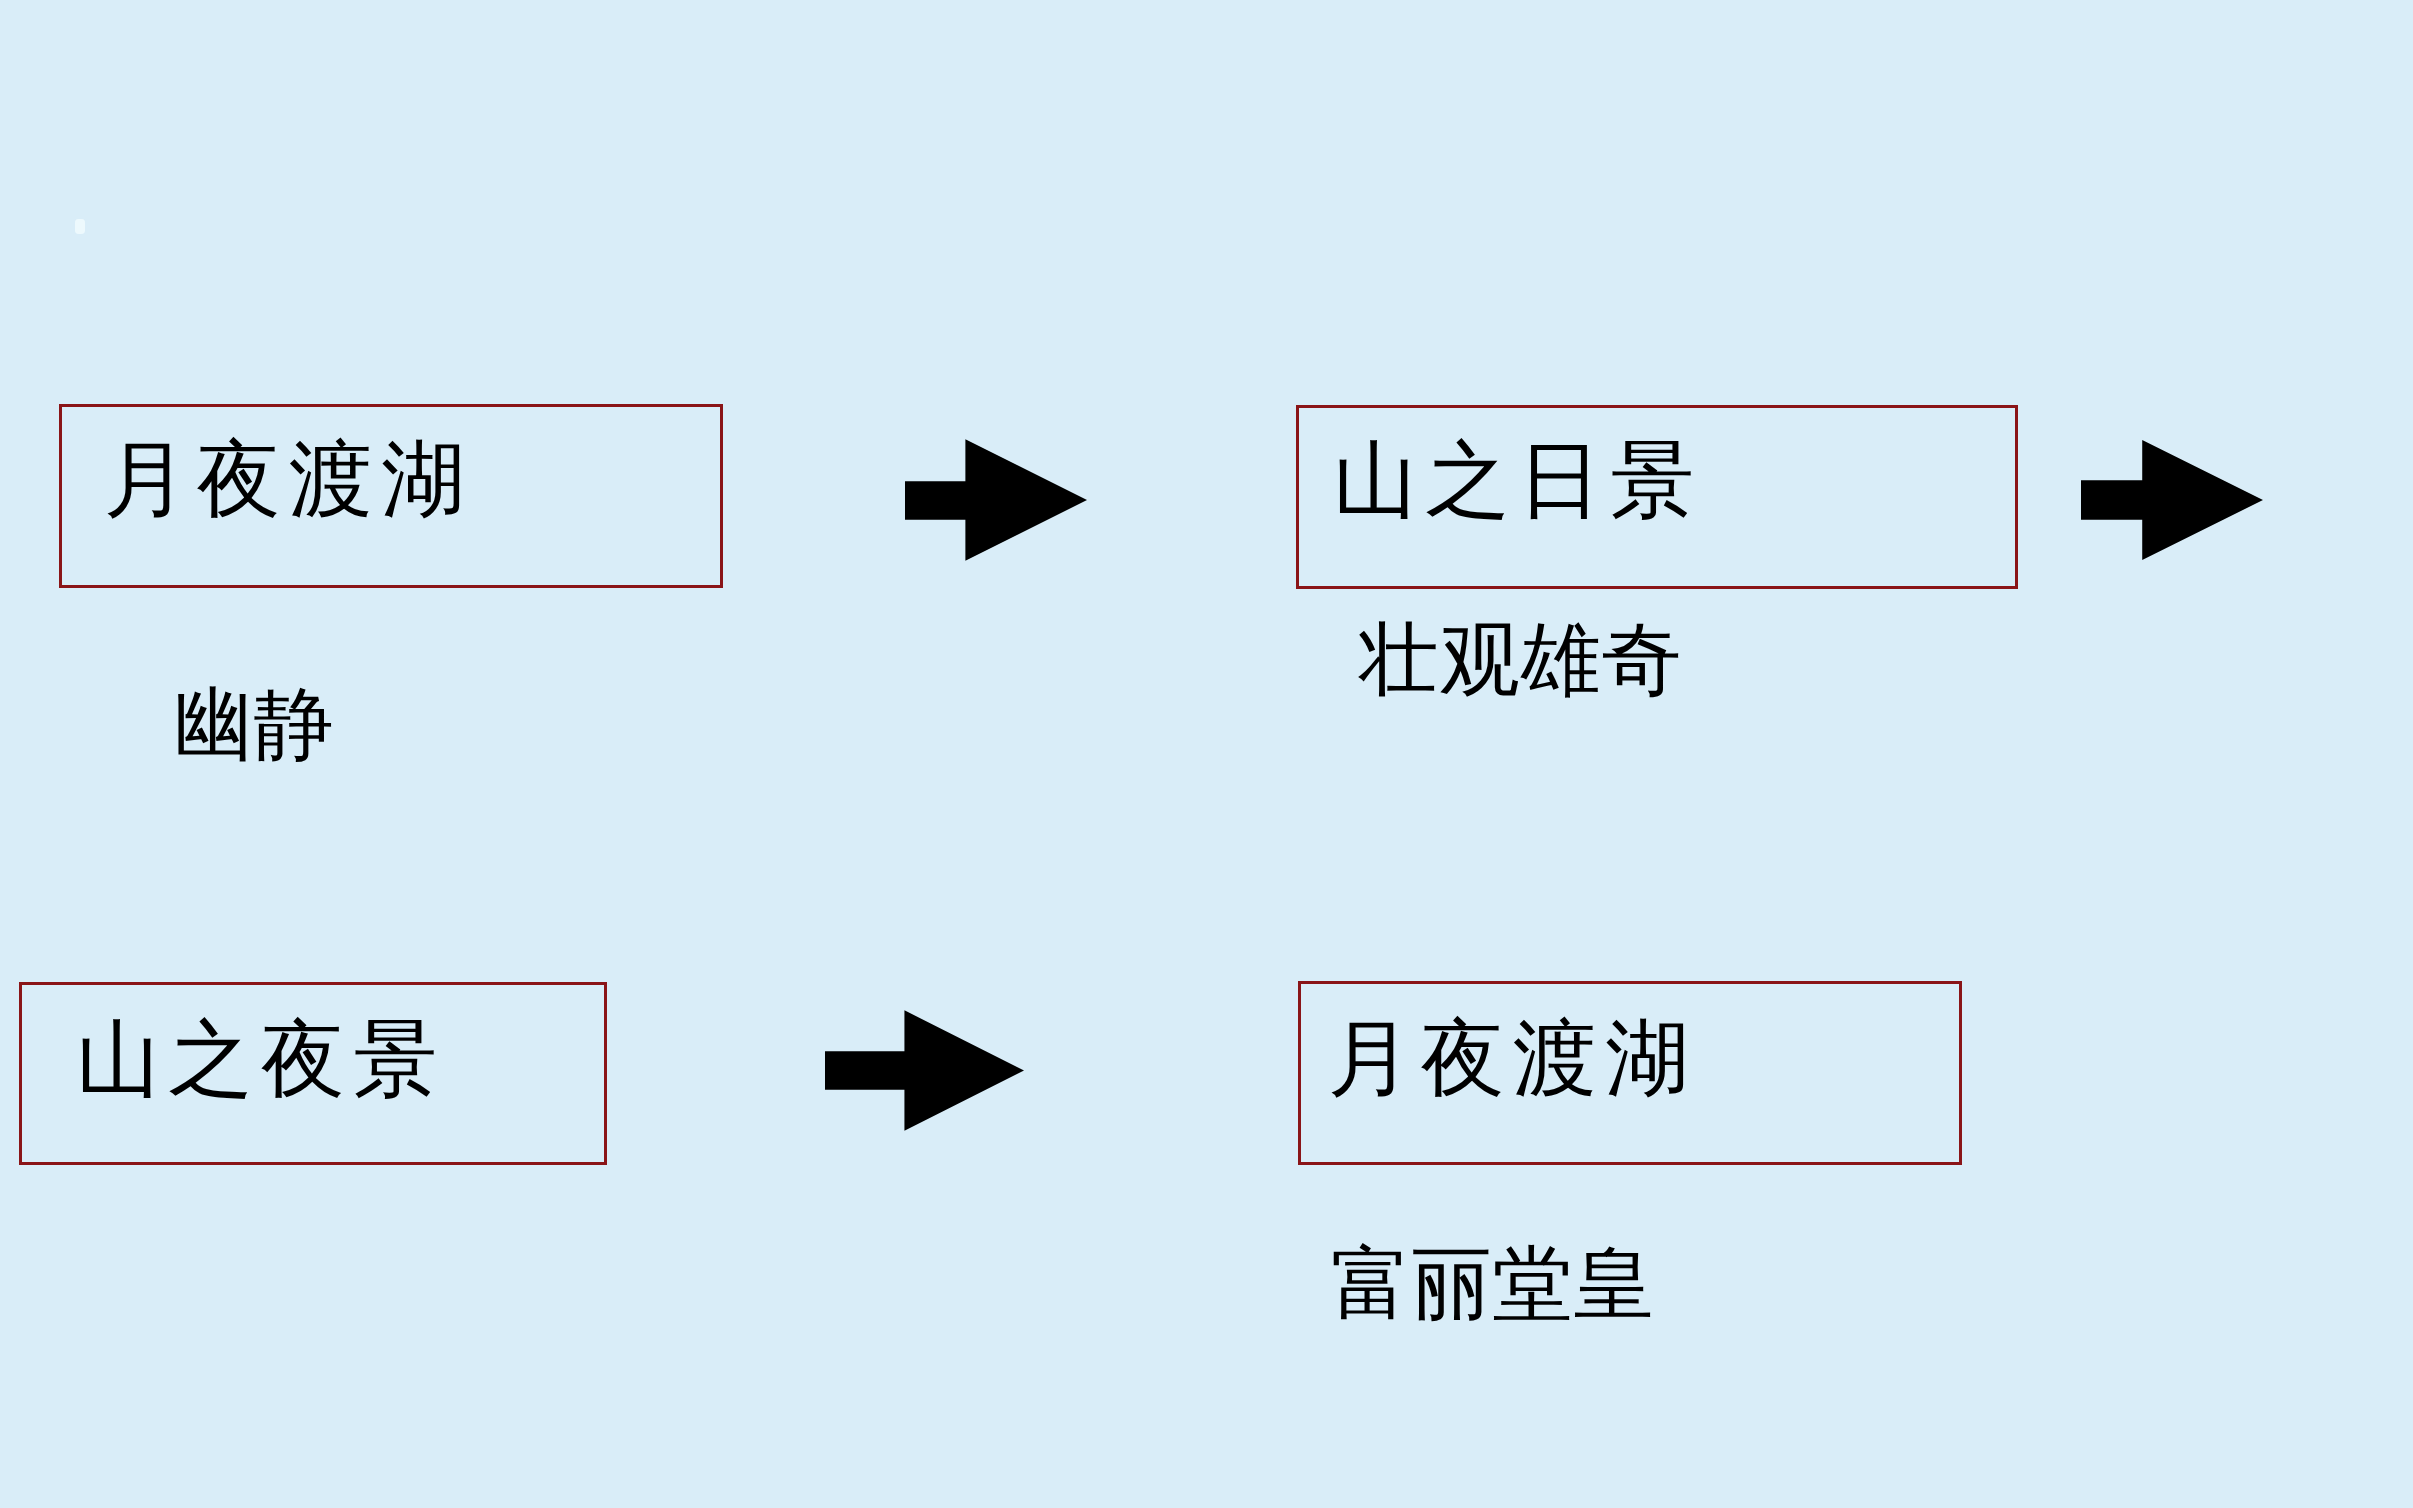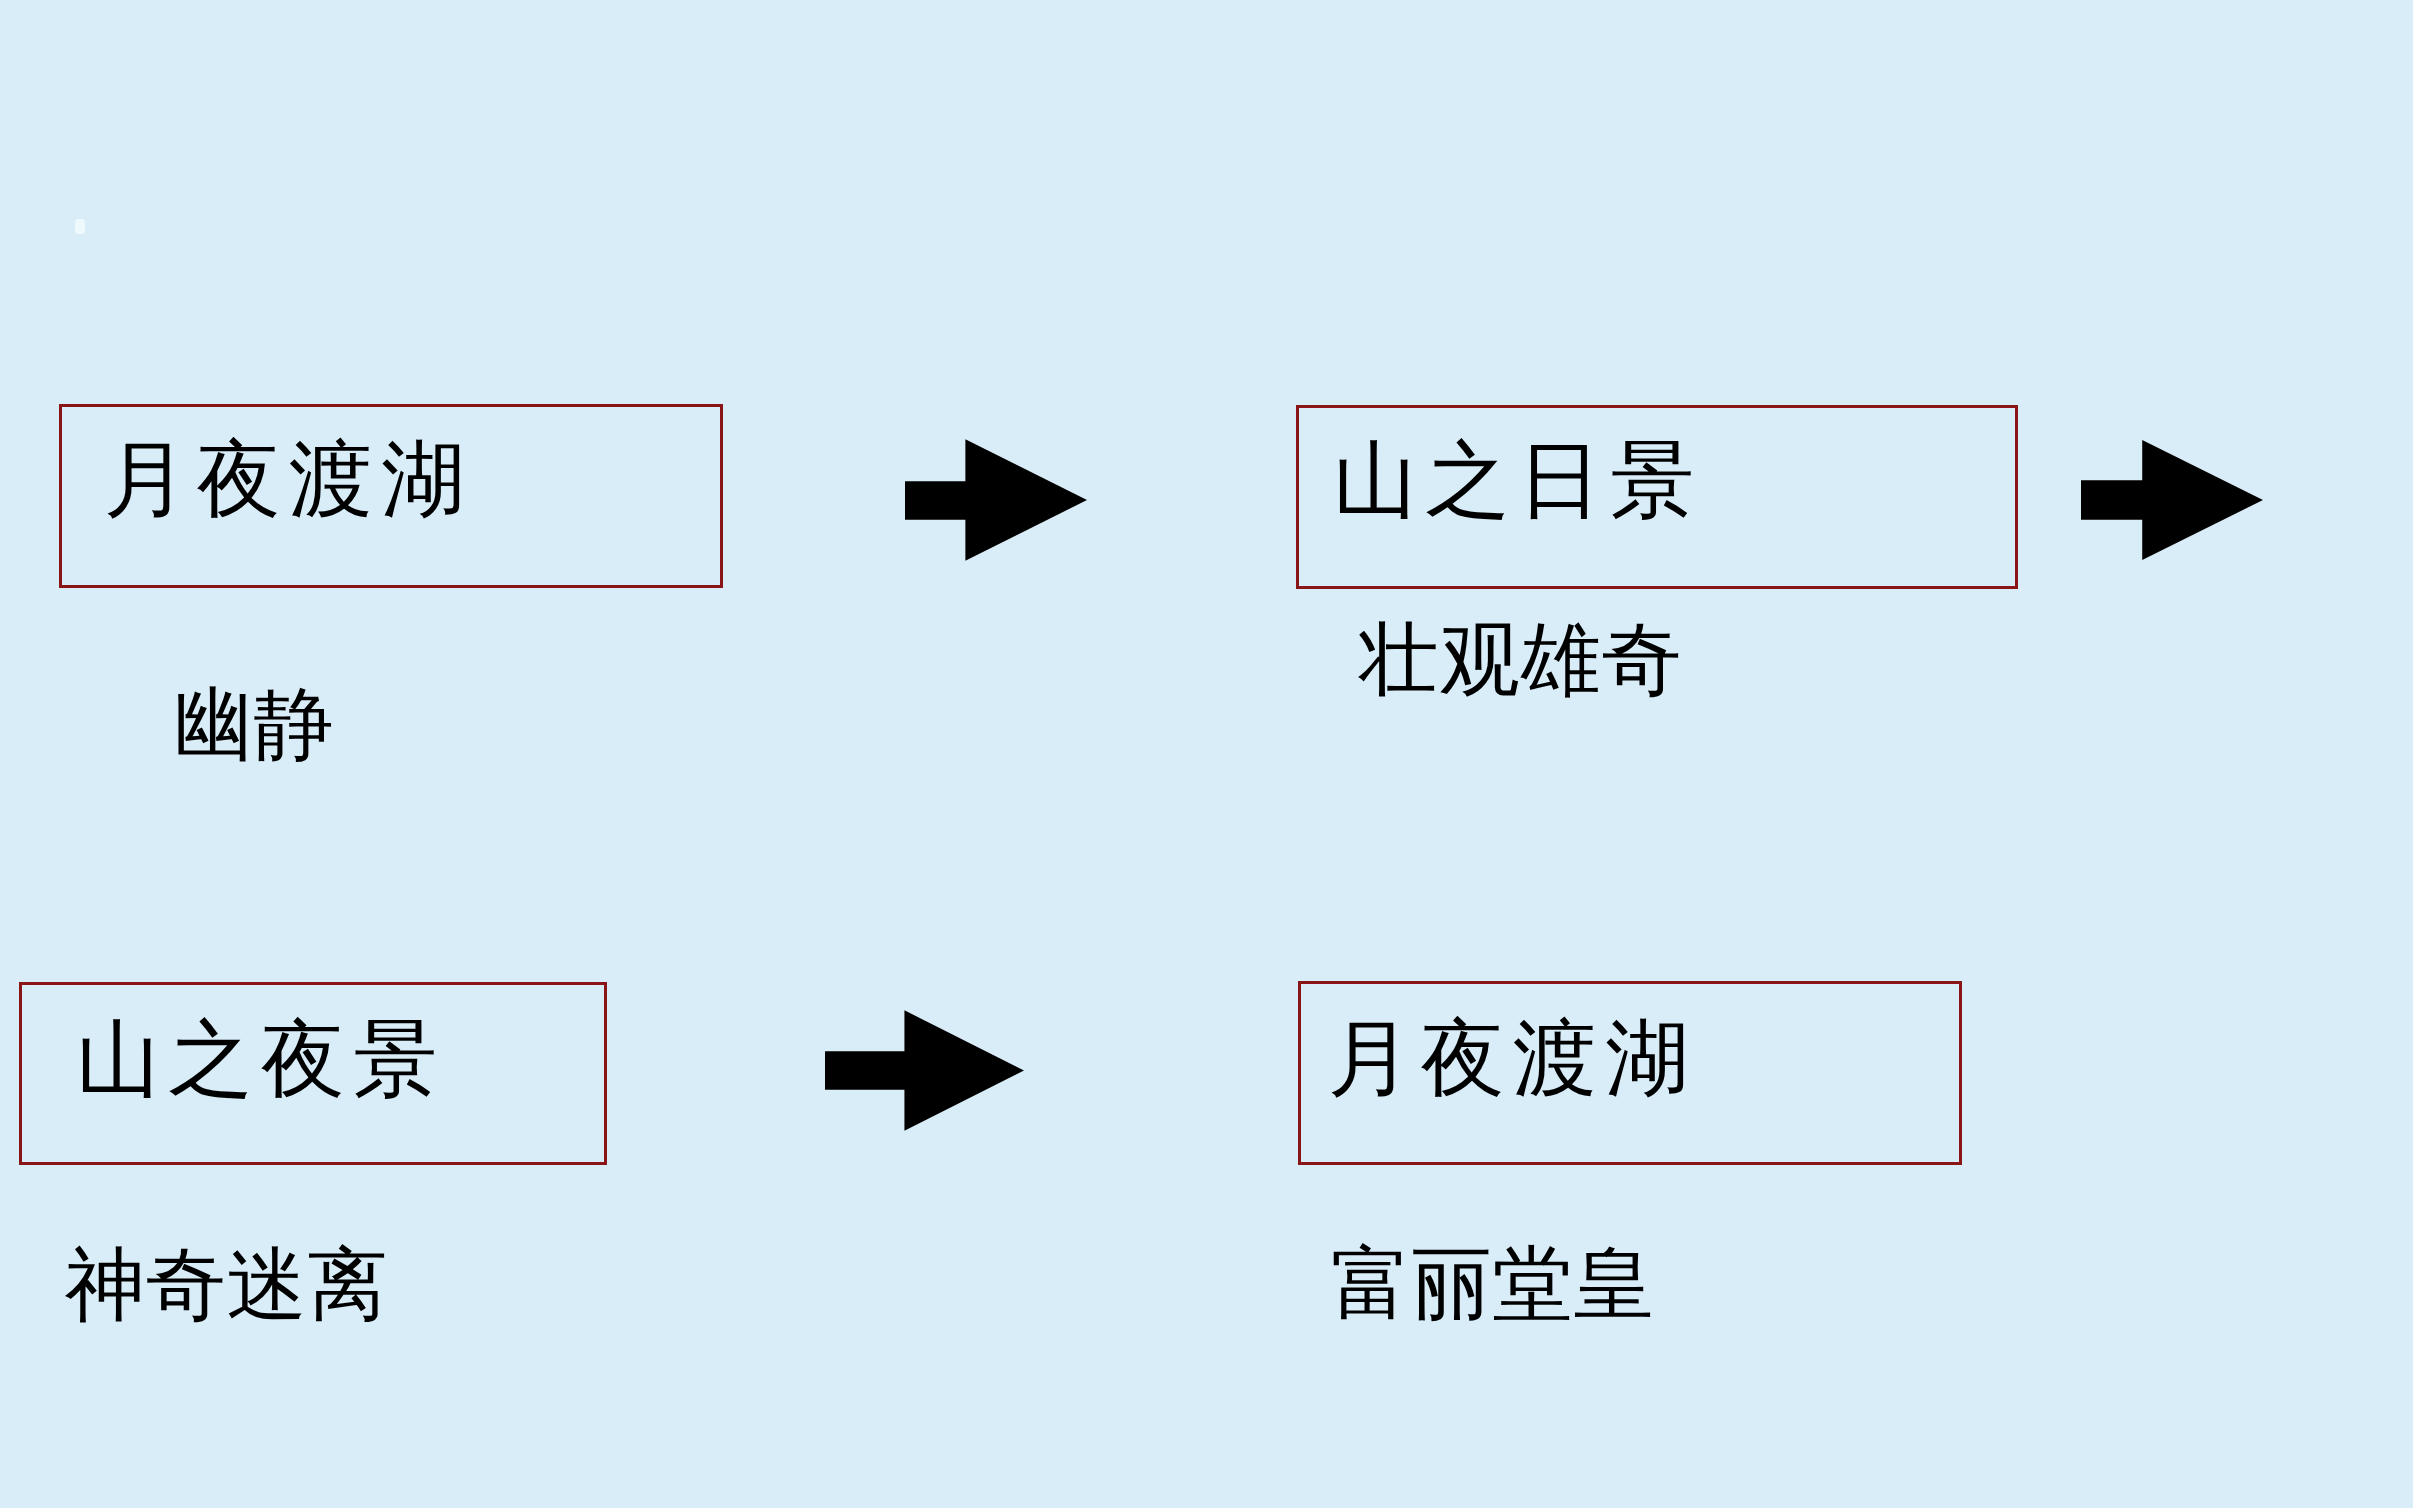--- a/index.html
+++ b/index.html
@@ -100,17 +100,16 @@
   <div class="arrow arrow3">
     <svg width="199" height="121" viewBox="0 0 238 144" aria-hidden="true">
       <polygon points="0,49 95,49 95,0 238,72 95,144 95,95 0,95" fill="#000000"></polygon>
     </svg>
   </div>
 
   <div class="flow-box box4">
     <span class="box-label">月夜渡湖</span>
   </div>
 
-  <div class="caption cap3">神奇迷离</div>
   <div class="caption cap4">富丽堂皇</div>
 
 </div>
 
 
 </body></html>

